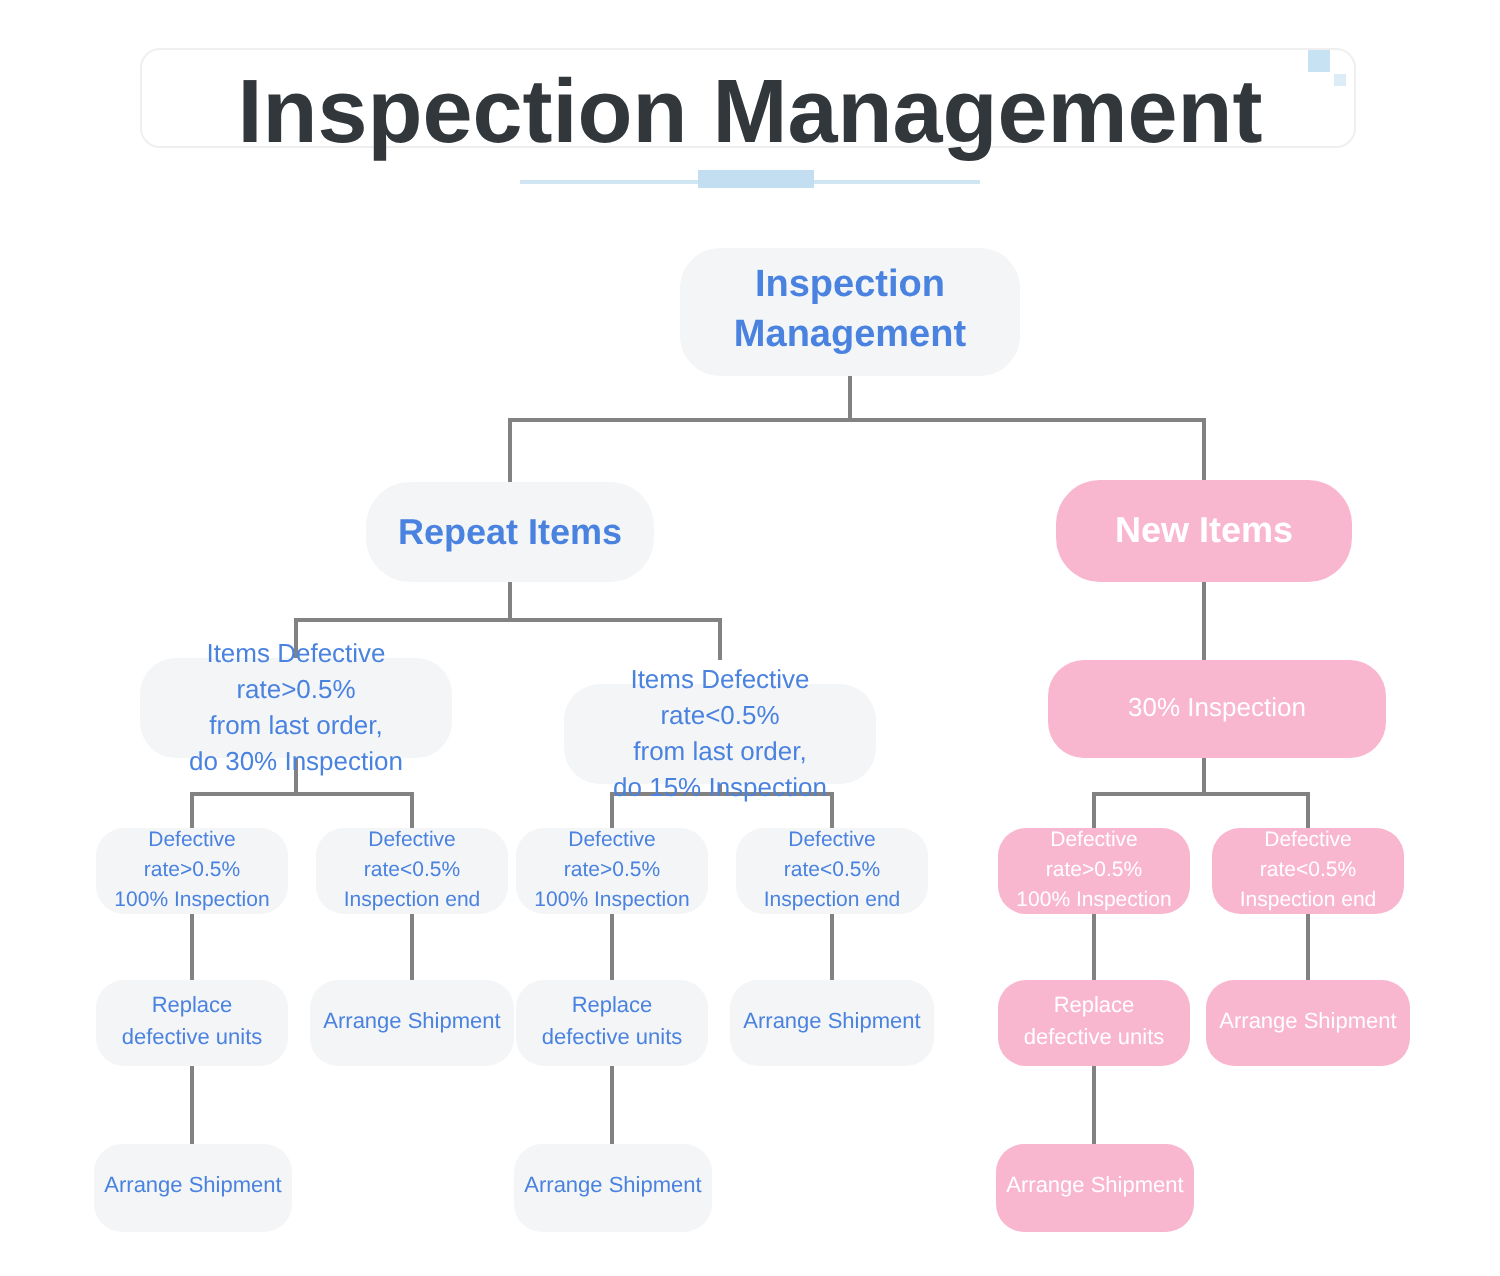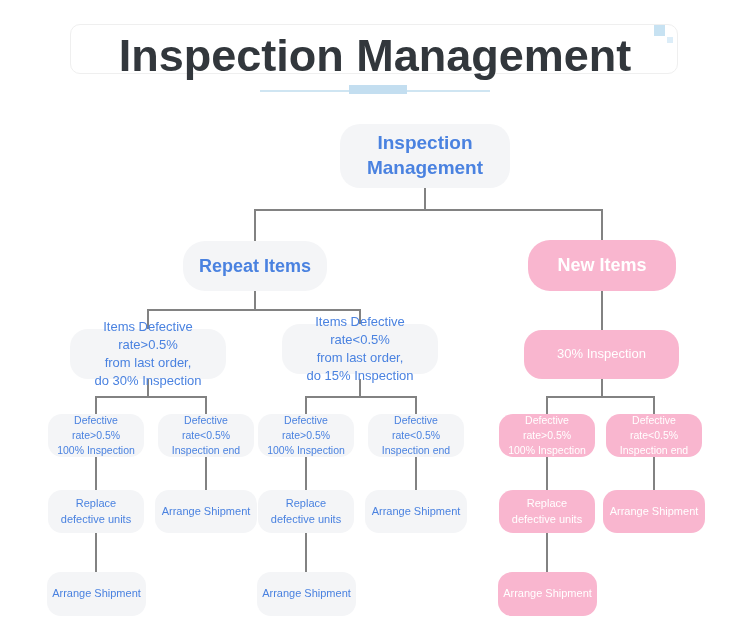--- a/index.html
+++ b/index.html
@@ -88,24 +88,24 @@
   <div class="line" style="left:546px;top:533px;width:1.5px;height:40px"></div>
 
   <div class="node lvl-root" style="left:340px;top:124px;width:170px;height:64px">Inspection Management</div>
 
   <div class="node lvl2" style="left:183px;top:241px;width:144px;height:50px">Repeat Items</div>
   <div class="node lvl2 pink" style="left:528px;top:240px;width:148px;height:51px">New Items</div>
 
   <div class="node lvl3" style="left:70px;top:329px;width:156px;height:50px">Items Defective rate&gt;0.5%
 from last order,
 do 30% Inspection</div>
-  <div class="node lvl3" style="left:282px;top:324px;width:156px;height:50px">Items Defective rate&lt;0.5%
+  <div class="node lvl3" style="left:282px;top:342px;width:156px;height:50px">Items Defective rate&lt;0.5%
 from last order,
 do 15% Inspection</div>
-  <div class="node lvl3 pink" style="left:524px;top:330px;width:155px;height:49px;font-size:13px">30% Inspection</div>
+  <div class="node lvl3 pink" style="left:524px;top:330px;width:169px;height:49px;font-size:13px">30% Inspection</div>
 
   <div class="node small" style="left:48px;top:414px;width:96px;height:43px">Defective rate&gt;0.5%
 100% Inspection</div>
   <div class="node small" style="left:158px;top:414px;width:96px;height:43px">Defective rate&lt;0.5%
 Inspection end</div>
   <div class="node small" style="left:258px;top:414px;width:96px;height:43px">Defective rate&gt;0.5%
 100% Inspection</div>
   <div class="node small" style="left:368px;top:414px;width:96px;height:43px">Defective rate&lt;0.5%
 Inspection end</div>
   <div class="node small pink" style="left:499px;top:414px;width:96px;height:43px">Defective rate&gt;0.5%

